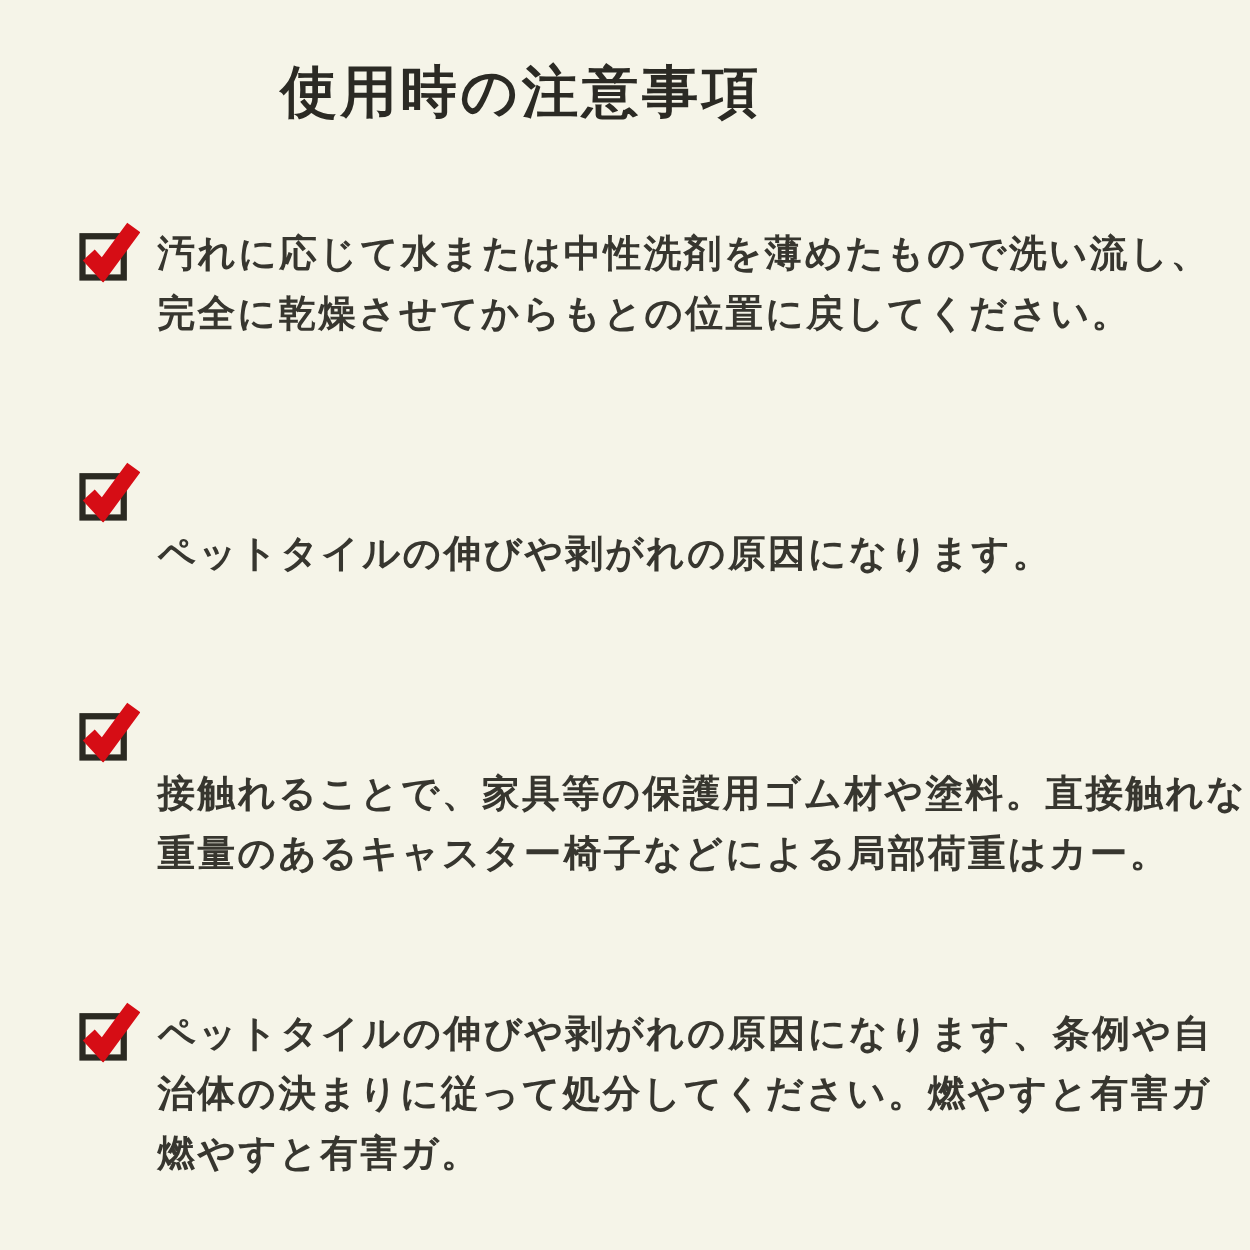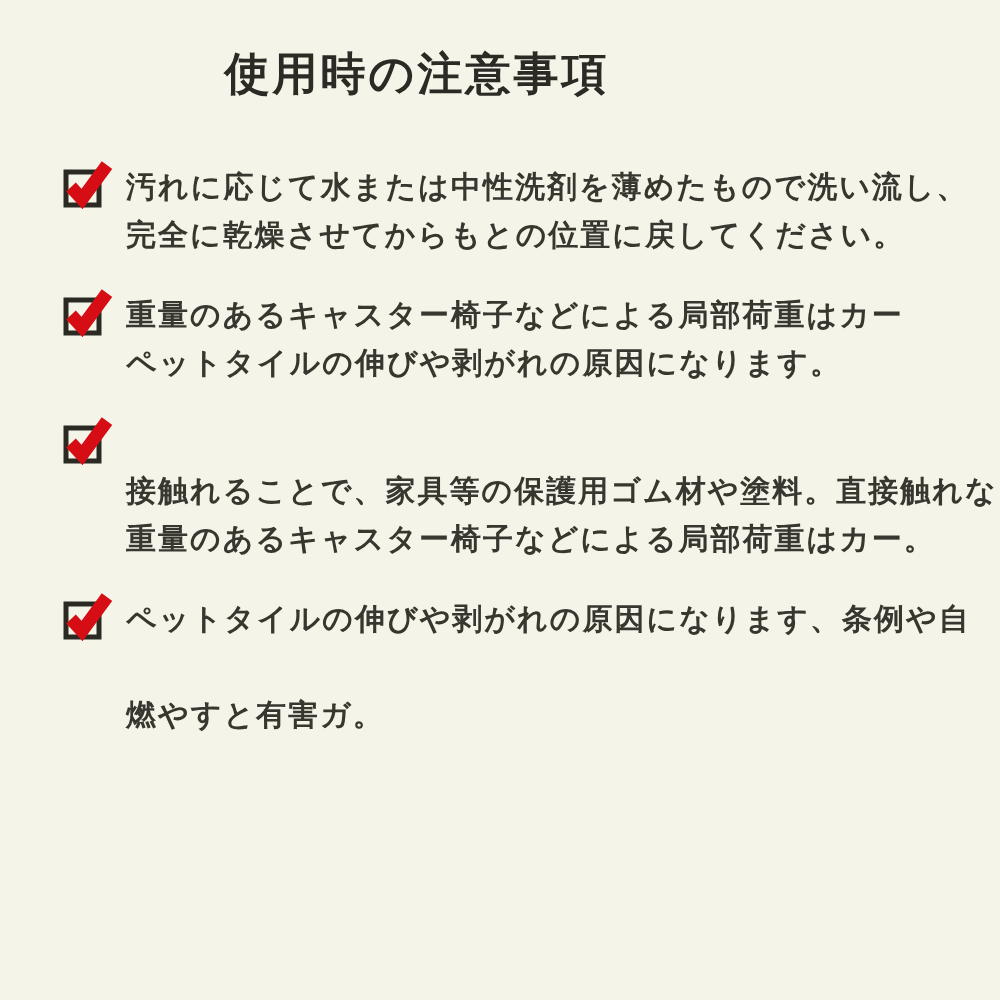--- a/index.html
+++ b/index.html
@@ -20,24 +20,24 @@
   }
   .page-title {
     text-align: center;
     font-size: 45px;
     font-weight: 900;
     letter-spacing: 3px;
     color: #2b2a24;
     line-height: 1.4;
   }
   .checklist {
-    margin-top: 58px;
+    margin-top: 75px;
     display: flex;
     flex-direction: column;
-    gap: 32px;
+    gap: 96px;
   }
   .check-item {
     display: flex;
     align-items: flex-start;
     gap: 14px;
   }
   .check-icon {
     flex: 0 0 50px;
     width: 50px;
     height: 50px;
@@ -76,21 +76,21 @@
     </div>
 
     <div class="check-item">
       <span class="check-icon">
         <svg width="50" height="50" viewBox="0 0 50 50" aria-hidden="true">
           <rect x="4" y="13" width="33" height="33" fill="none" stroke="#2b2a22" stroke-width="5"></rect>
           <polyline points="9,28 20,40 45,6" fill="none" stroke="#d60d15" stroke-width="13" stroke-linecap="butt" stroke-linejoin="miter"></polyline>
         </svg>
       </span>
       <p class="item-text">
-        <span class="line">重量のあるキャスター椅子などによる局部荷重はカー</span><br>
+        <br>
         <span class="line">ペットタイルの伸びや剥がれの原因になります。</span>
       </p>
     </div>
 
     <div class="check-item">
       <span class="check-icon">
         <svg width="50" height="50" viewBox="0 0 50 50" aria-hidden="true">
           <rect x="4" y="13" width="33" height="33" fill="none" stroke="#2b2a22" stroke-width="5"></rect>
           <polyline points="9,28 20,40 45,6" fill="none" stroke="#d60d15" stroke-width="13" stroke-linecap="butt" stroke-linejoin="miter"></polyline>
         </svg>
@@ -104,19 +104,19 @@
 
     <div class="check-item">
       <span class="check-icon">
         <svg width="50" height="50" viewBox="0 0 50 50" aria-hidden="true">
           <rect x="4" y="13" width="33" height="33" fill="none" stroke="#2b2a22" stroke-width="5"></rect>
           <polyline points="9,28 20,40 45,6" fill="none" stroke="#d60d15" stroke-width="13" stroke-linecap="butt" stroke-linejoin="miter"></polyline>
         </svg>
       </span>
       <p class="item-text">
         <span class="line">ペットタイルの伸びや剥がれの原因になります、条例や自</span><br>
-        <br>
+        <span class="line">治体の決まりに従って処分してください。燃やすと有害ガ</span><br>
         <span class="line">燃やすと有害ガ。</span>
       </p>
     </div>
 
   </div>
 </div>
 
 </body></html>

